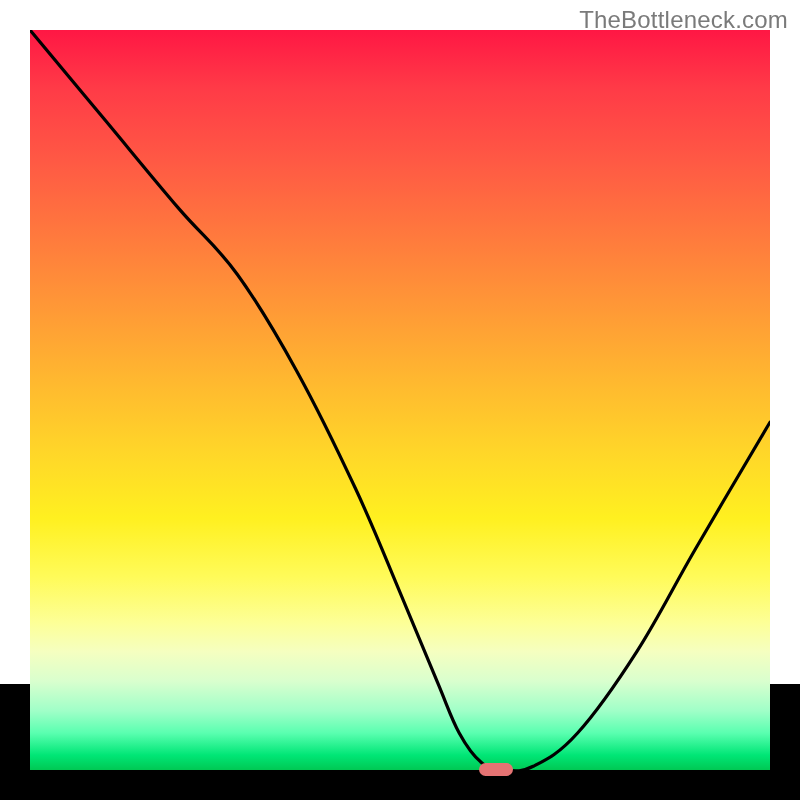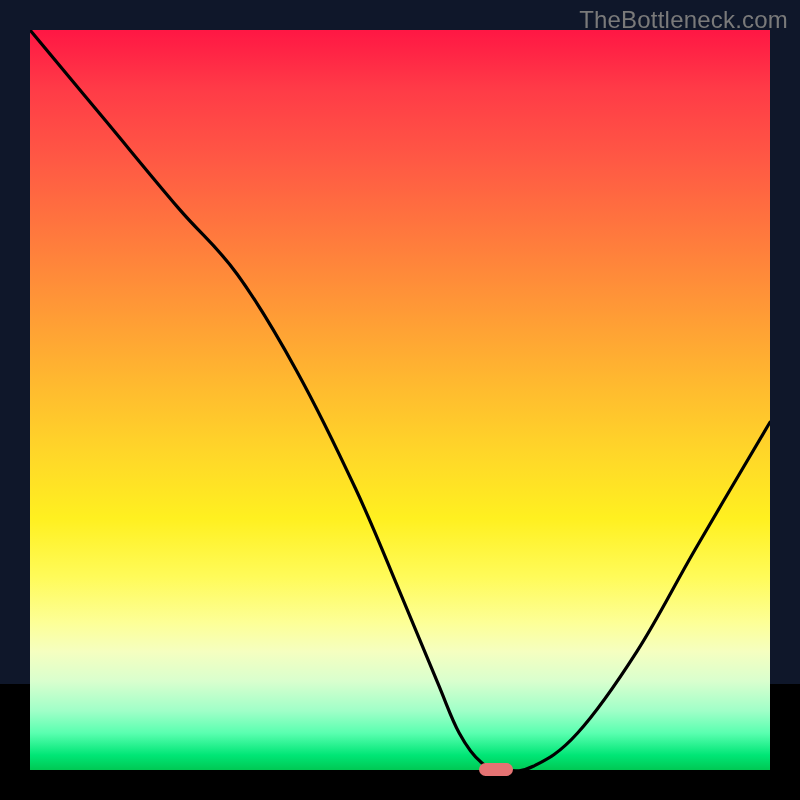--- a/index.html
+++ b/index.html
@@ -7,21 +7,21 @@
     padding: 0;
     width: 800px;
     height: 800px;
     background: #000000;
     overflow: hidden;
   }
   .container {
     position: relative;
     width: 800px;
     height: 684px;
-    background: #0f172a;
+    background: #ffffff;
     text-decoration: underline;
   }
   .plot-area {
     position: absolute;
     left: 30px;
     top: 30px;
     width: 740px;
     height: 740px;
     background: linear-gradient(to bottom,
       #ff1744 0%,

